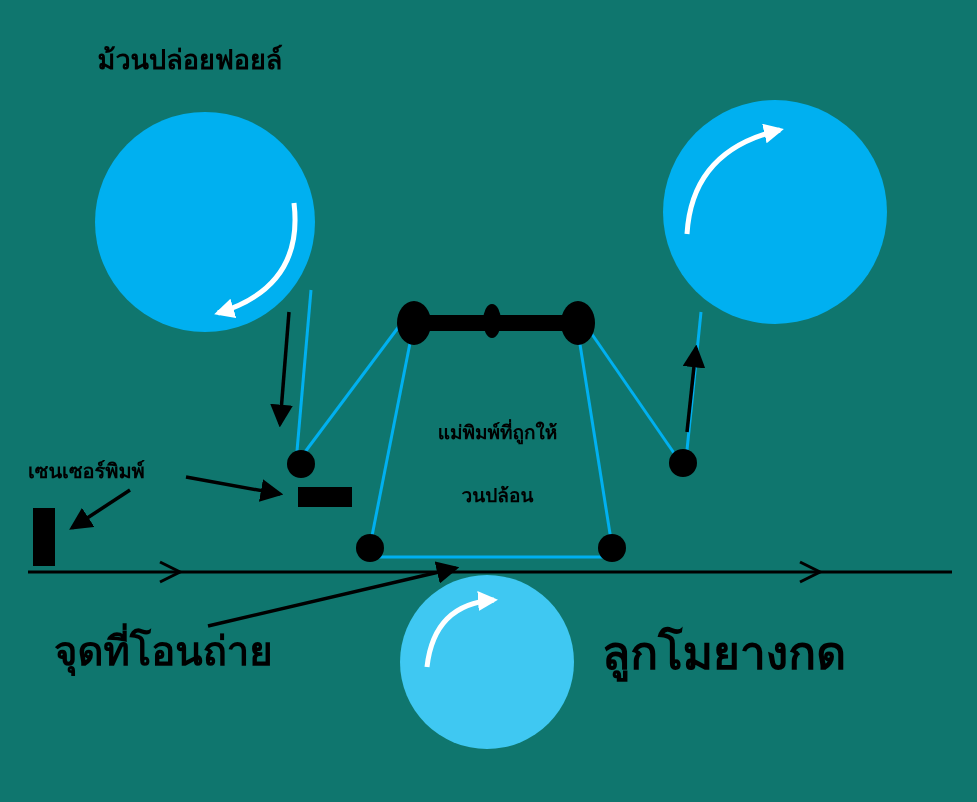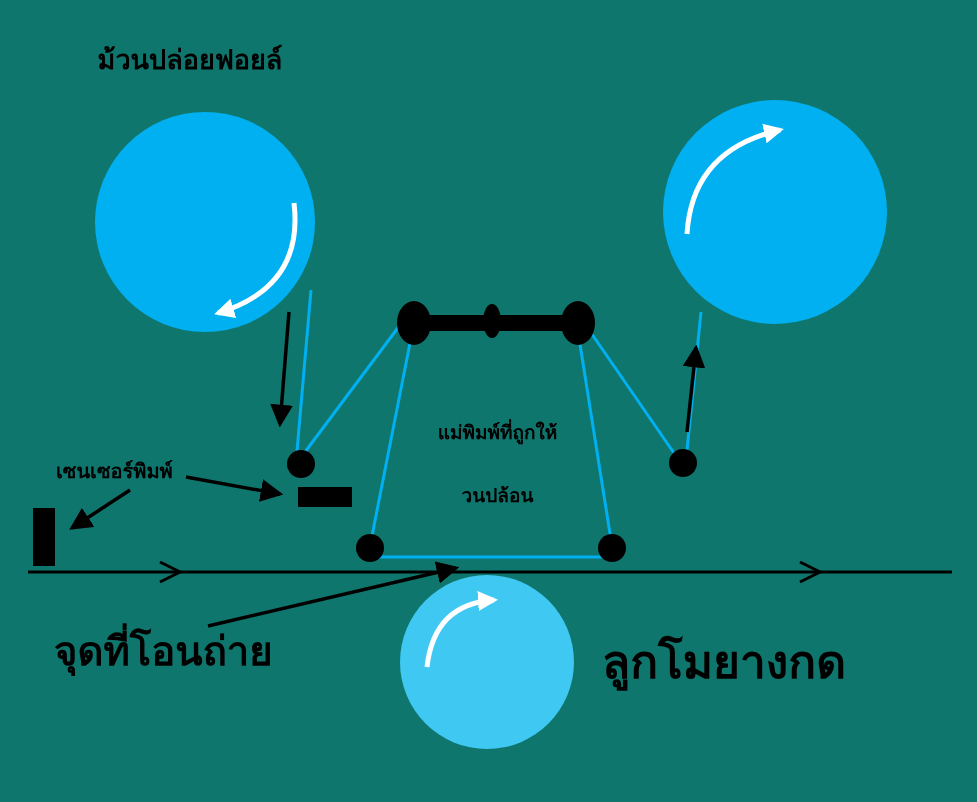--- a/index.html
+++ b/index.html
@@ -23,23 +23,23 @@
   .label {
     position: absolute;
     color: #000000;
     font-weight: 700;
     line-height: 1.35;
     white-space: nowrap;
   }
   .label.center { text-align: center; white-space: normal; }
   .lbl-roll   { font-size: 27px; }
   .lbl-die    { font-size: 19px; }
-  .lbl-small  { font-size: 20px; margin-left: 28px; }
+  .lbl-small  { font-size: 20px; }
   .lbl-big    { font-size: 40px; font-family: Liberation Mono, monospace; }
-  .lbl-bigger { font-size: 46px; margin-top: 9px; }
+  .lbl-bigger { font-size: 46px; }
 </style>
 </head>
 <body>
 
 <div id="stage">
 
   <svg id="diagram-svg" width="977" height="802" viewBox="0 0 977 802">
     <defs>
       <marker id="ah-black" viewBox="0 0 10 10" refX="8.5" refY="5" markerWidth="6.5" markerHeight="6.5" orient="auto-start-reverse">
         <path d="M0,0 L10,5 L0,10 z" fill="#000000"></path>

